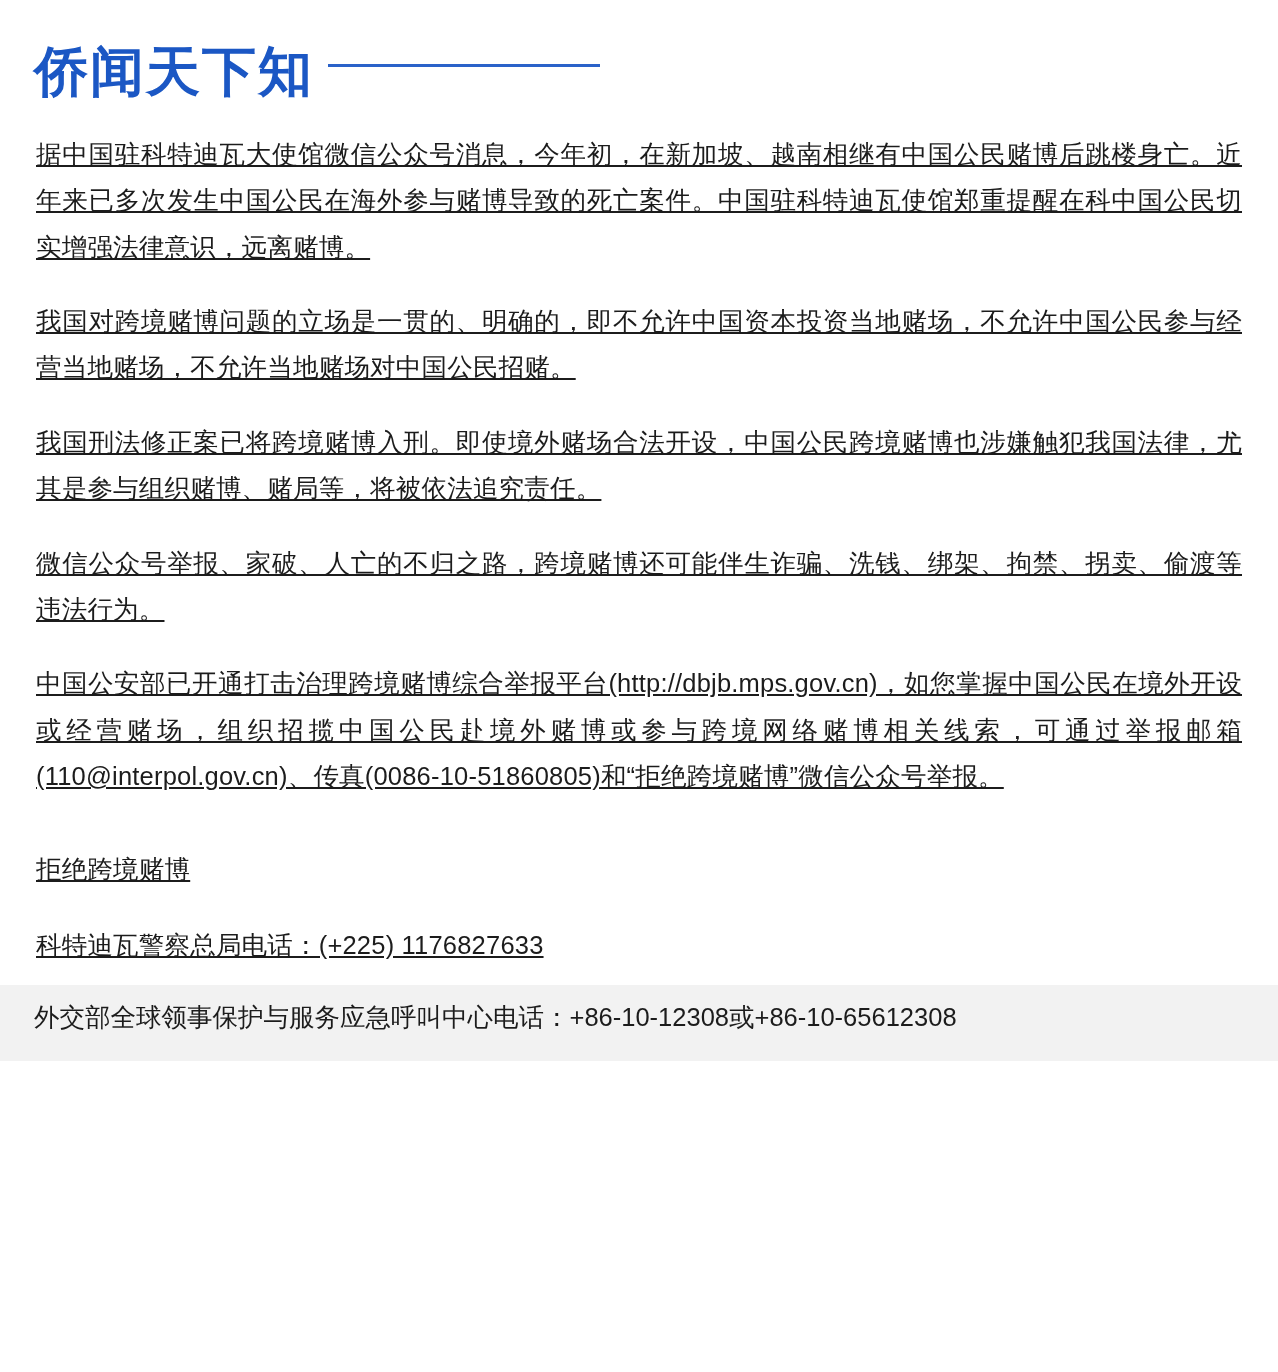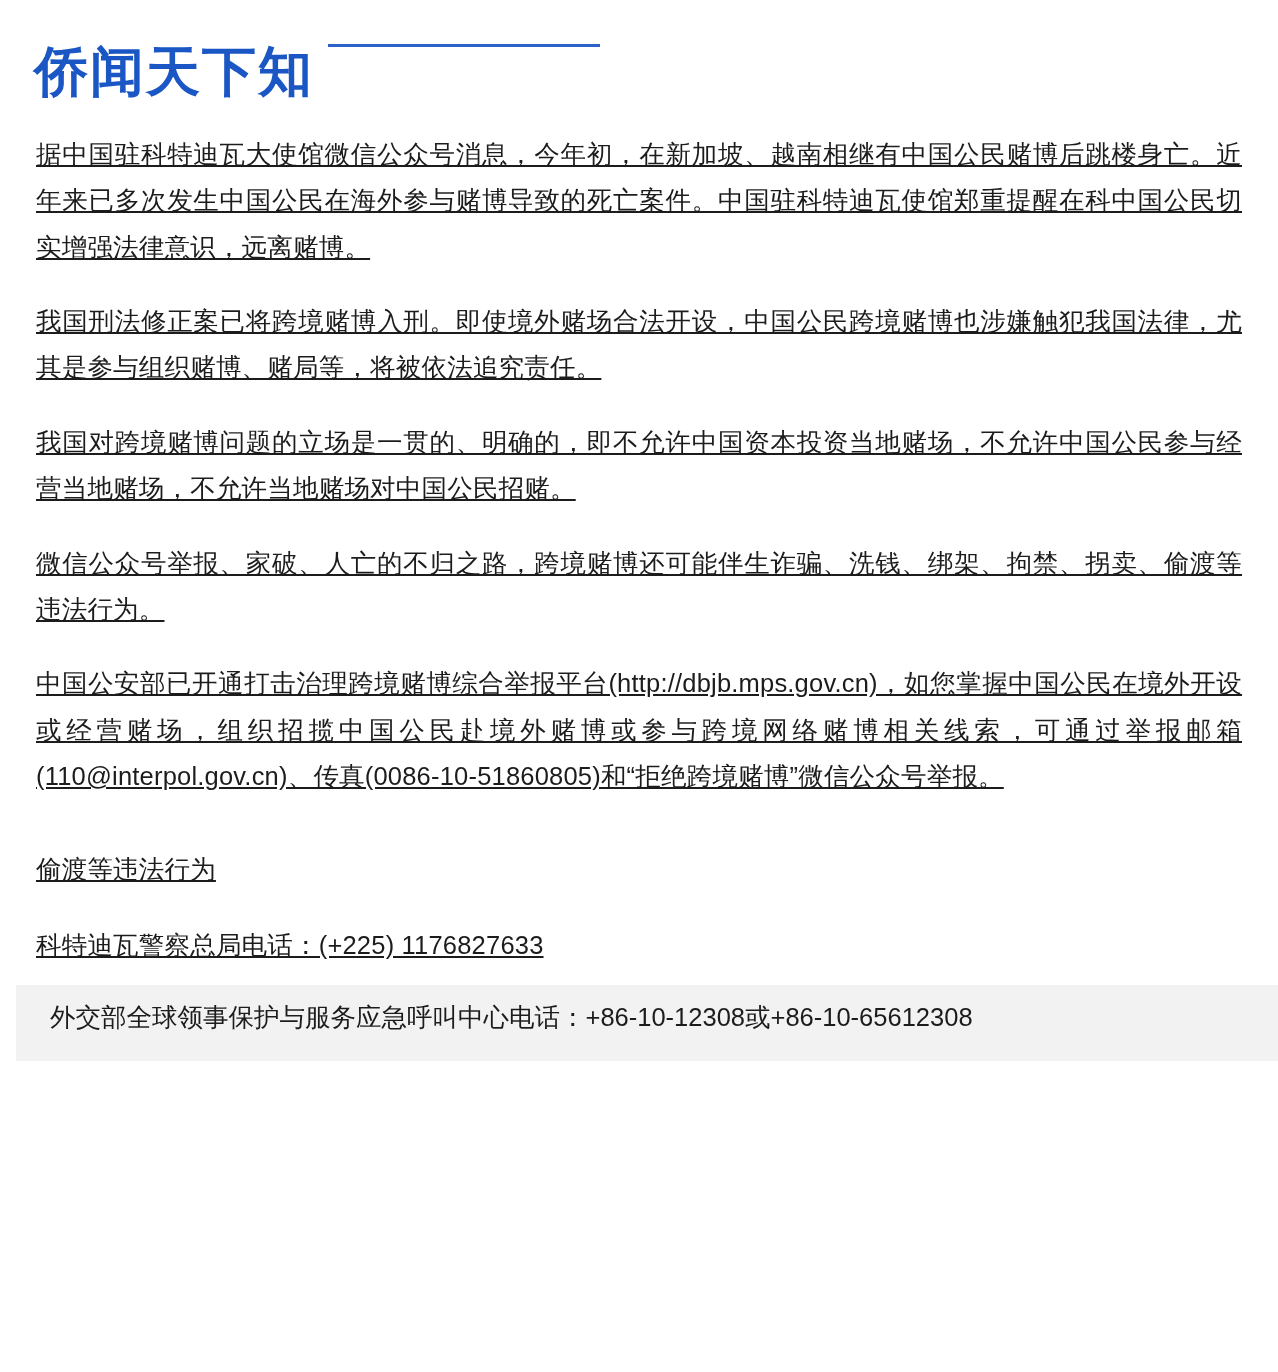--- a/index.html
+++ b/index.html
@@ -17,21 +17,21 @@
   .page {
     width: 1278px;
     box-sizing: border-box;
     padding: 44px 34px 0 34px;
     position: relative;
   }
 
   
   .header {
     display: flex;
-    align-items: flex-start;
+    align-items: center;
     margin-bottom: 30px;
   }
   .header-title {
     font-family: "DejaVu Sans", "Liberation Sans", sans-serif;
     font-size: 54px;
     line-height: 1.05;
     font-weight: 700;
     color: #1b57c4;
     letter-spacing: 2px;
     white-space: nowrap;
@@ -66,21 +66,21 @@
     margin-bottom: 30px;
   }
   .para.last {
     margin-bottom: 0;
     padding-bottom: 16px;
   }
 
   
   .bottom-strip {
     position: absolute;
-    left: 16px;
+    left: 0;
     right: 0;
     bottom: 0;
     height: 76px;
     background: #f2f2f2;
   }
   .bottom-strip .strip-text {
     position: absolute;
     left: 34px;
     top: 12px;
     font-size: 25.5px;
@@ -95,26 +95,26 @@
 <div class="page">
 
   <div class="header">
     <div class="header-title">侨闻天下知</div>
     <div class="header-rule"></div>
   </div>
 
   <div class="content">
 
     <p class="para">据中国驻科特迪瓦大使馆微信公众号消息，今年初，在新加坡、越南相继有中国公民赌博后跳楼身亡。近年来已多次发生中国公民在海外参与赌博导致的死亡案件。中国驻科特迪瓦使馆郑重提醒在科中国公民切实增强法律意识，远离赌博。</p>
+    <p class="para">我国对跨境赌博问题的立场是一贯的、明确的，即不允许中国资本投资当地赌场，不允许中国公民参与经营当地赌场，不允许当地赌场对中国公民招赌。</p>
     <p class="para">我国刑法修正案已将跨境赌博入刑。即使境外赌场合法开设，中国公民跨境赌博也涉嫌触犯我国法律，尤其是参与组织赌博、赌局等，将被依法追究责任。</p>
-    <p class="para">我国对跨境赌博问题的立场是一贯的、明确的，即不允许中国资本投资当地赌场，不允许中国公民参与经营当地赌场，不允许当地赌场对中国公民招赌。</p>
     <p class="para">微信公众号举报、家破、人亡的不归之路，跨境赌博还可能伴生诈骗、洗钱、绑架、拘禁、拐卖、偷渡等违法行为。</p>
     <p class="para">中国公安部已开通打击治理跨境赌博综合举报平台(http://dbjb.mps.gov.cn)，如您掌握中国公民在境外开设或经营赌场，组织招揽中国公民赴境外赌博或参与跨境网络赌博相关线索，可通过举报邮箱(110@interpol.gov.cn)、传真(0086-10-51860805)和“拒绝跨境赌博”微信公众号举报。</p>
 
-    <p class="para contact-heading">偷渡等违法行为</p>
+    <p class="para contact-heading">拒绝跨境赌博</p>
     <p class="para contact-line">科特迪瓦警察总局电话：(+225) 1176827633</p>
     <p class="para contact-line last">中国驻科特迪瓦使馆领事保护与协助电话：(+225) 0758322468</p>
 
   </div>
 
   <div class="bottom-strip">
     <div class="strip-text">外交部全球领事保护与服务应急呼叫中心电话：+86-10-12308或+86-10-65612308</div>
   </div>
 
 </div>

